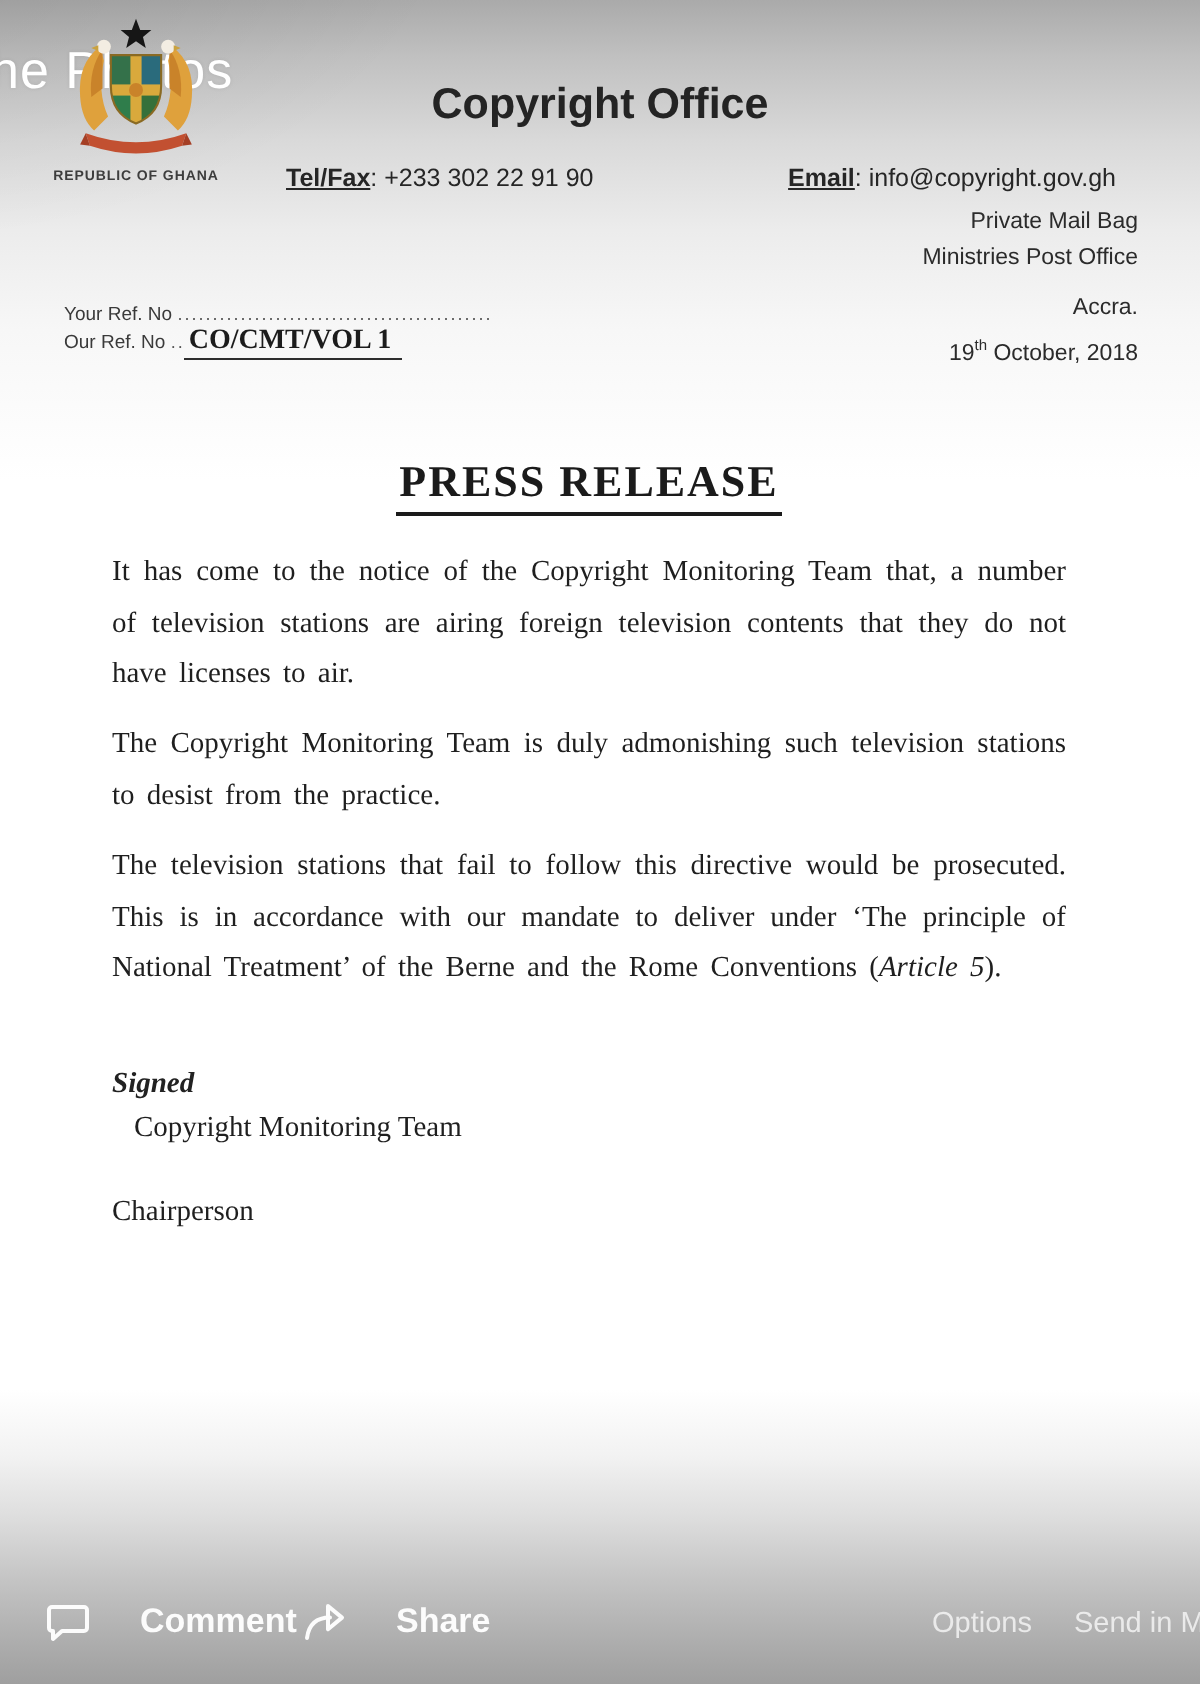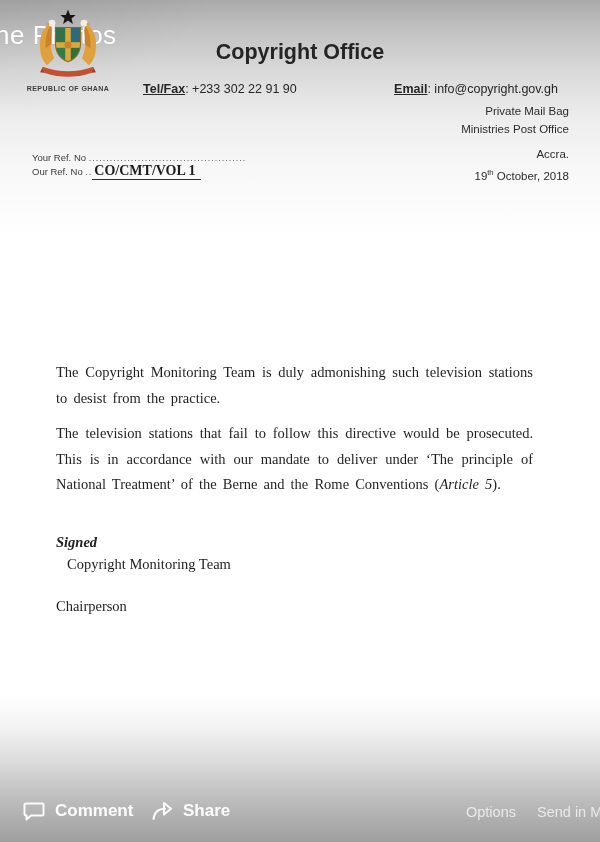--- a/index.html
+++ b/index.html
@@ -18,21 +18,21 @@
   .abs{position:absolute;}
 
   
   .photos-title{
     left:-5px; top:20px;
     font-size:26px; color:#ffffff; letter-spacing:.5px;
     text-shadow:0 0 2px rgba(0,0,0,0.08);
     white-space:nowrap;
   }
   .action-btn{
-    display:flex; align-items:center; gap:9px;
+    display:flex; align-items:center; gap:24px;
     color:#fcfcfc; font-size:17px; font-weight:bold;
     cursor:pointer; white-space:nowrap;
   }
   .action-btn svg{display:block;}
   .faint-btn{
     color:rgba(255,255,255,0.72); font-size:14.5px; font-weight:normal;
     cursor:pointer; white-space:nowrap;text-align:right;
   }
 
   
@@ -158,21 +158,25 @@
 
   <div class="abs ref-line ref-our">
     <span>Our Ref. No</span>
     <span class="ref-dots">..</span><span class="ref-value">CO/CMT/VOL 1</span>
   </div>
   <div class="abs ref-line ref-your">
     <span>Your Ref. No</span>
     <span class="ref-dots">.............................................</span>
   </div>
 
-
+  <div class="abs press-title-wrap">
+    <span class="press-title">PRESS RELEASE</span>
+  </div>
+
+  <div class="abs para para-1">It has come to the notice of the Copyright Monitoring Team that, a number of television stations are airing foreign television contents that they do not have licenses to air.</div>
   <div class="abs para para-2">The Copyright Monitoring Team is duly admonishing such television stations to desist from the practice.</div>
   <div class="abs para para-3"><span>The television stations that fail to follow this directive would be prosecuted. This is in accordance with our mandate to deliver under ‘The principle of National Treatment’ of the Berne and the Rome Conventions (</span><i>Article 5</i><span>).</span></div>
 
   <div class="abs signed">Signed</div>
   <div class="abs sig-line sig-0">Chairperson</div>
   <div class="abs sig-line sig-1">Copyright Monitoring Team</div>
 
   <div class="abs action-btn comment-btn">
     <span>
       <svg width="24" height="24" viewBox="0 0 24 24" fill="none" stroke="#fcfcfc" stroke-width="2" stroke-linejoin="round">

